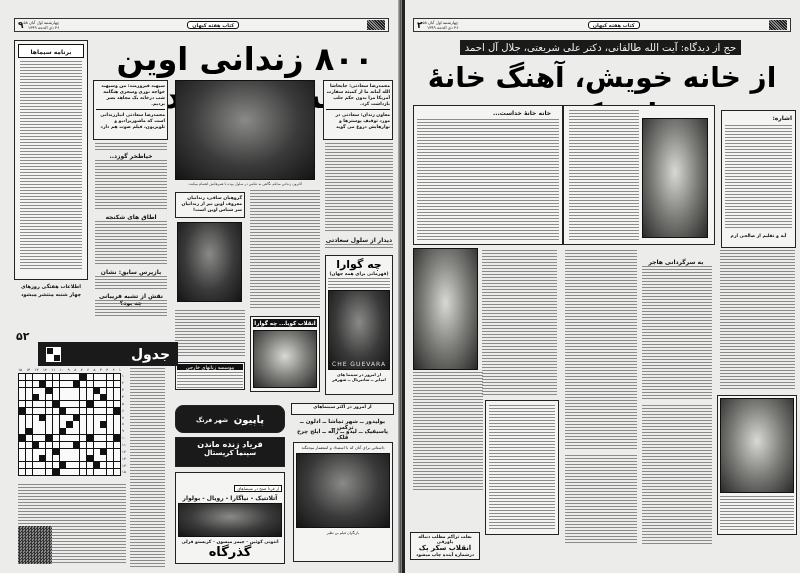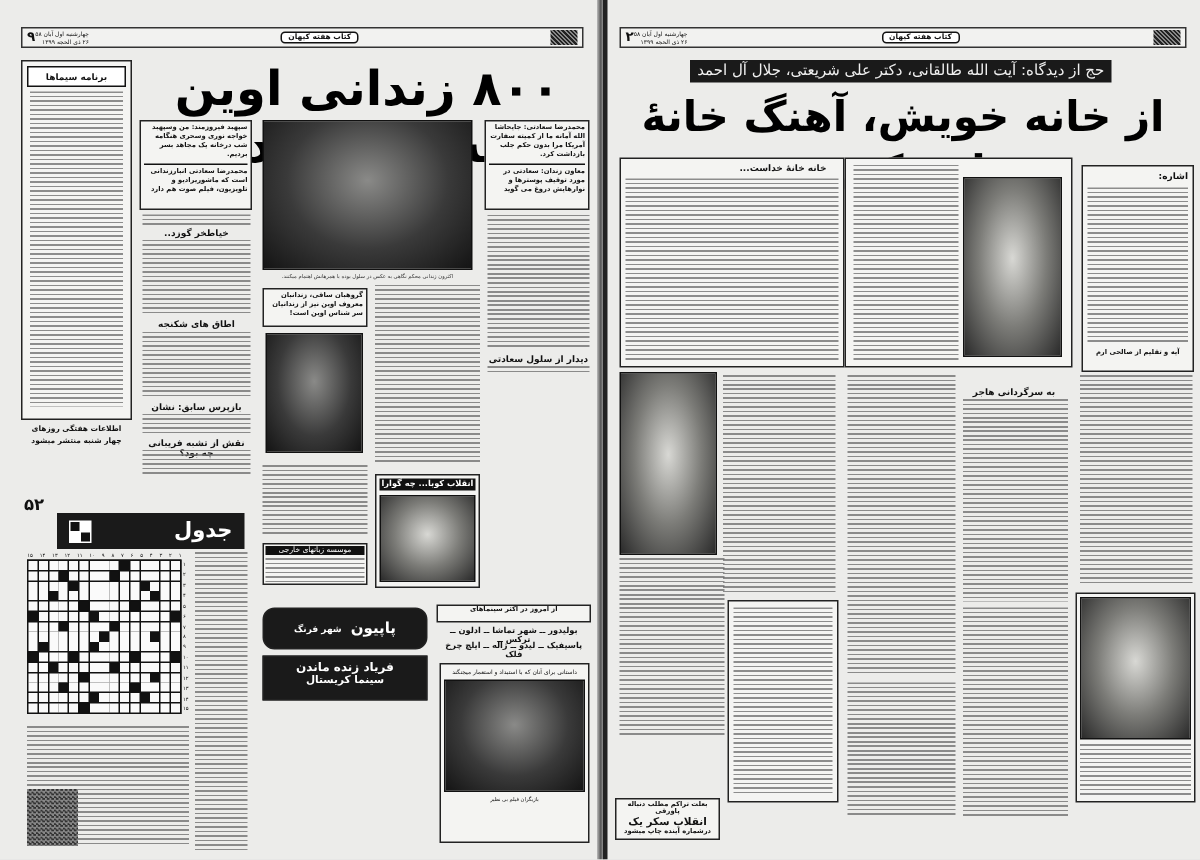--- a/index.html
+++ b/index.html
@@ -83,28 +83,38 @@
 
   <div class="box abs" style="left:175px;top:192px;width:70px;height:26px;padding:2px;direction:rtl;font-size:4.5px;font-weight:bold;line-height:6px">گروهبان ساقی، زندانبان معروف اوین نیز از زندانیان سر شناس اوین است!</div>
   <div class="photo abs" style="left:177px;top:222px;width:65px;height:80px"></div>
   <div class="lines abs" style="left:175px;top:310px;width:70px;height:48px"></div>
 
   <div class="box abs" style="left:250px;top:316px;width:70px;height:76px;padding:2px">
     <div style="background:#111;color:#fff;font-size:5.5px;font-weight:bold;text-align:center;direction:rtl;padding:1px">انقلاب کوبا... چه گوارا</div>
     <div class="photo light" style="margin-top:3px;height:58px"></div>
   </div>
 
+  <div class="box abs" style="left:325px;top:255px;width:68px;height:140px;padding:2px">
+    <div class="ad-title" style="font-size:11px">چه گوارا</div>
+    <div class="sub" style="font-size:4.5px">(قهرمانی برای همه جهان)</div>
+    <div class="lines" style="height:10px;margin:2px 0"></div>
+    <div class="photo" style="height:80px;position:relative">
+      <span style="position:absolute;bottom:2px;left:0;right:0;text-align:center;color:#ddd;font-size:6px;letter-spacing:1px">CHE GUEVARA</span>
+    </div>
+    <div class="sub" style="font-size:4px;margin-top:2px">از امروز در سینما های</div>
+    <div class="sub" style="font-size:4px">امپایر ــ ساتیریال ــ شهرفر</div>
+  </div>
 
   <div class="box abs" style="left:175px;top:362px;width:70px;height:28px;padding:1px">
     <div style="background:#111;color:#fff;font-size:5px;text-align:center;direction:rtl">موسسه زبانهای خارجی</div>
     <div class="lines" style="height:18px;margin-top:2px"></div>
   </div>
 
   <div class="abs" style="left:16px;top:330px;width:16px;font-size:11px;font-weight:900">۵۲</div>
-  <div class="abs" style="left:38px;top:342px;width:125px;height:24px;background:#1a1a1a;border-radius:0;display:flex;align-items:center;justify-content:space-between;padding:0 8px">
+  <div class="abs" style="left:38px;top:342px;width:140px;height:24px;background:#1a1a1a;border-radius:0;display:flex;align-items:center;justify-content:space-between;padding:0 8px">
     <span style="display:grid;grid-template-columns:6px 6px;grid-template-rows:6px 6px;gap:1px;background:#fff;padding:1px">
       <i style="background:#111"></i>
         <i style="background:#fff"></i>
         <i style="background:#fff"></i>
         <i style="background:#111"></i>
     </span>
     <span style="color:#fff;font-size:14px;font-weight:900;direction:rtl">جدول</span>
   </div>
   <div class="abs" style="left:18px;top:368px;width:103px;display:flex;justify-content:space-between;font-size:3.5px;direction:rtl" id="colnums">
       <span>۱</span>
@@ -374,20 +384,27 @@
   <div class="box abs" style="left:175px;top:437px;width:110px;height:30px;padding:2px;background:#1a1a1a;color:#fff;direction:rtl">
     <div style="font-size:8px;font-weight:900;text-align:center">فریاد زنده ماندن</div>
     <div style="font-size:7px;font-weight:900;text-align:center">سینما کریستال</div>
   </div>
 
   <div class="box abs" style="left:175px;top:405px;width:110px;height:28px;border-radius:8px;background:#1a1a1a;color:#fff;display:flex;align-items:center;justify-content:center;gap:6px;direction:rtl">
     <span style="font-size:10px;font-weight:900">پاپیون</span>
     <span style="font-size:6px;font-weight:bold">شهر فرنگ</span>
   </div>
 
+  <div class="box abs" style="left:175px;top:472px;width:110px;height:92px;padding:2px;direction:rtl">
+    <div style="font-size:4px;border:1px solid #111;display:inline-block;padding:0 2px;background:#fff">از فردا صبح در سینماهای</div>
+    <div style="font-size:6px;font-weight:900;text-align:center">آتلانتیک - نیاگارا - رویال - بولوار</div>
+    <div class="photo" style="height:34px;margin:2px 0"></div>
+    <div style="font-size:4.5px;font-weight:bold;text-align:center">انتونی کوئین - جیمز میسون - کریستو فرلی</div>
+    <div class="ad-title" style="font-size:13px">گذرگاه</div>
+  </div>
 
   <div class="box abs" style="left:291px;top:403px;width:103px;height:12px;font-size:4.5px;text-align:center;direction:rtl;font-weight:bold">از امروز در اکثر سینماهای</div>
   <div class="abs" style="left:291px;top:418px;width:103px;font-size:5.5px;font-weight:900;direction:rtl;text-align:center">بولیدور ــ شهر تماشا ــ ادلون ــ ترکس ــ</div>
   <div class="abs" style="left:291px;top:428px;width:103px;font-size:5.5px;font-weight:900;direction:rtl;text-align:center">پاسیفیک ــ لیدو ــ ژاله ــ ایلچ چرخ فلک</div>
 
   <div class="box abs" style="left:293px;top:442px;width:100px;height:120px;padding:2px;direction:rtl">
     <div style="font-size:4px;text-align:center">داستانی برای آنان که با استبداد و استعمار میجنگند</div>
     <div class="photo" style="height:75px;margin:3px 0"></div>
     <div style="font-size:3.5px;text-align:center">بازیگران فیلم بی نظیر</div>
   </div>

